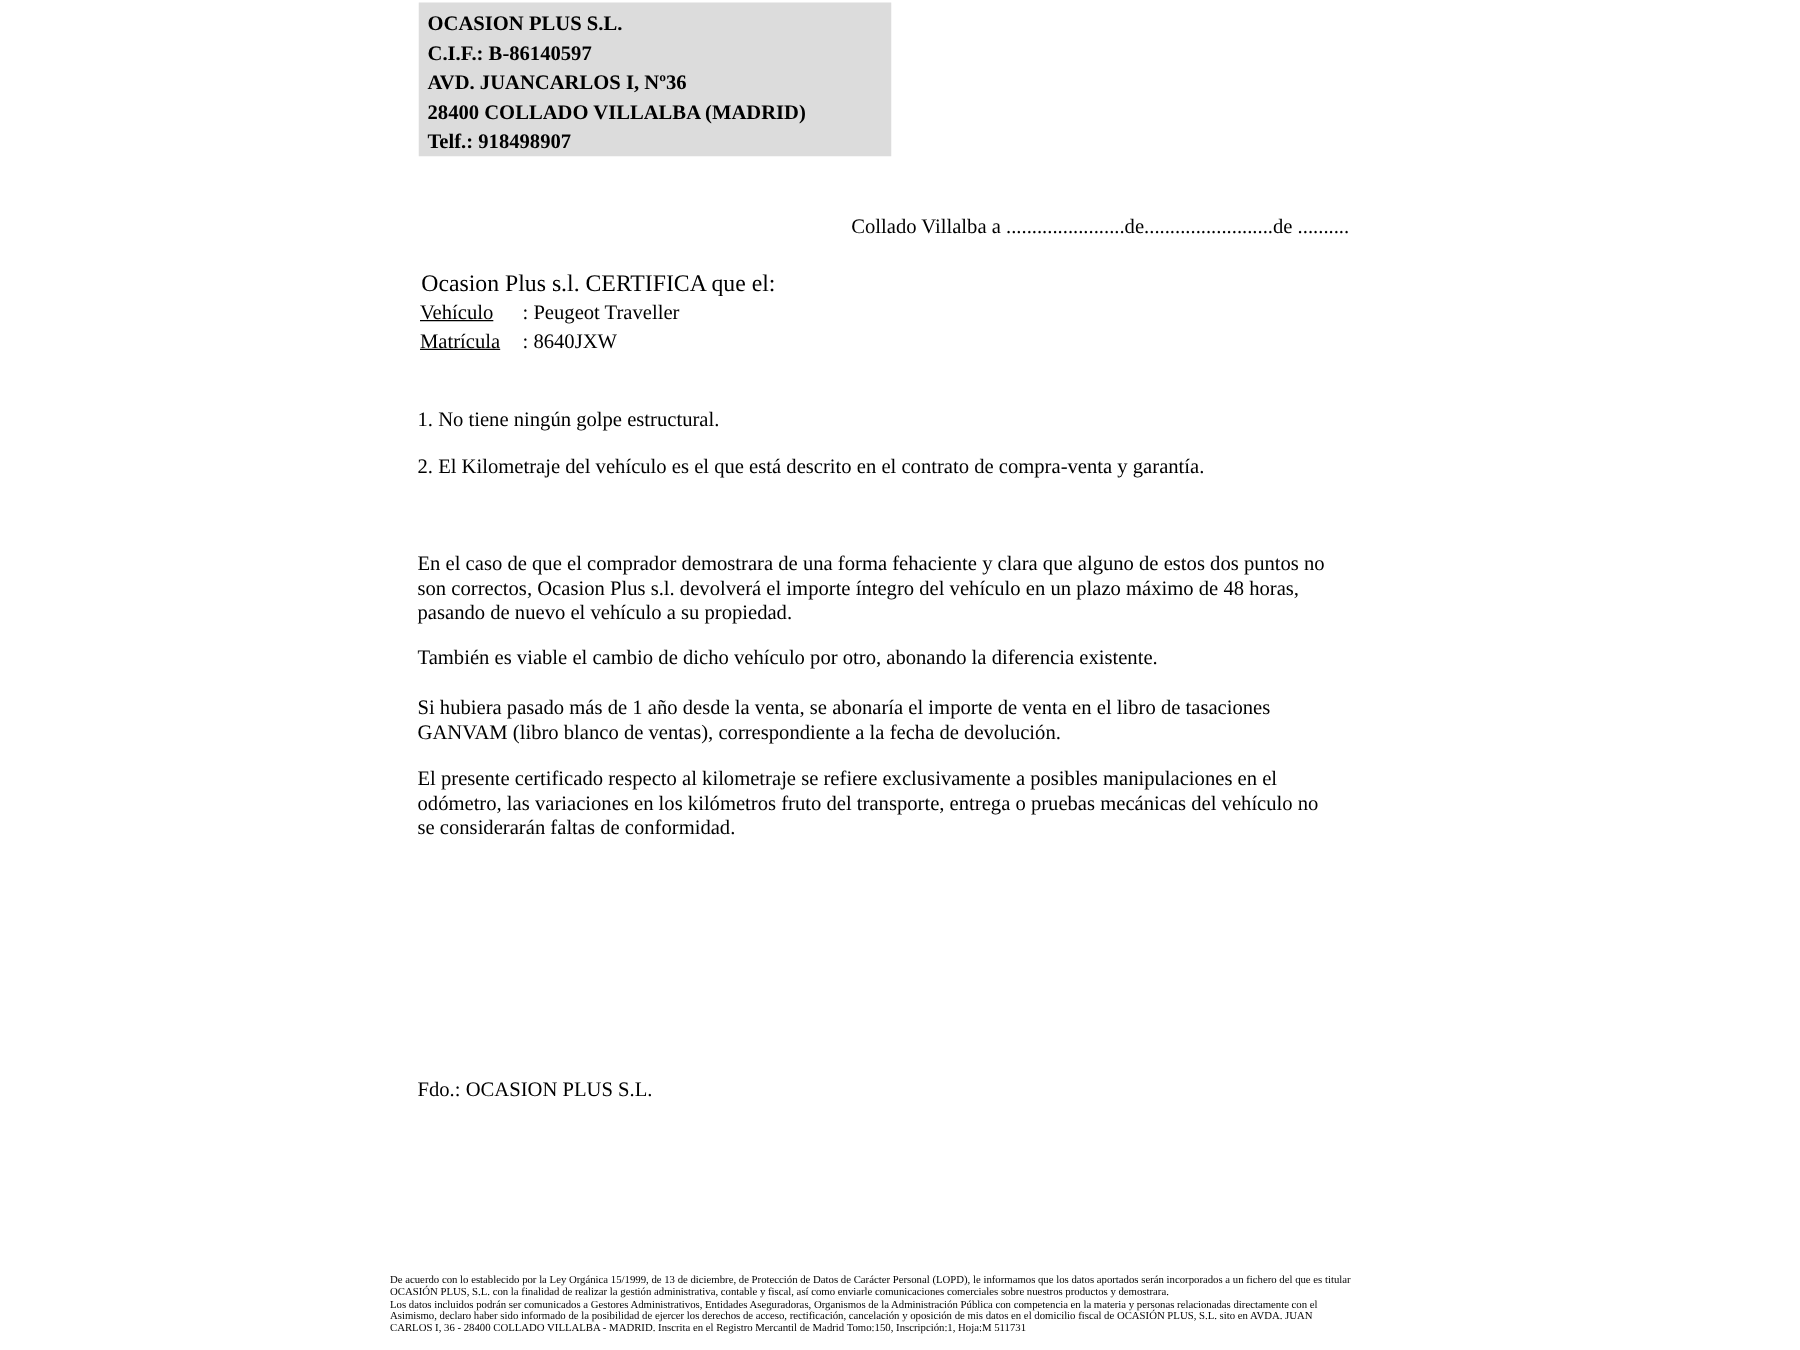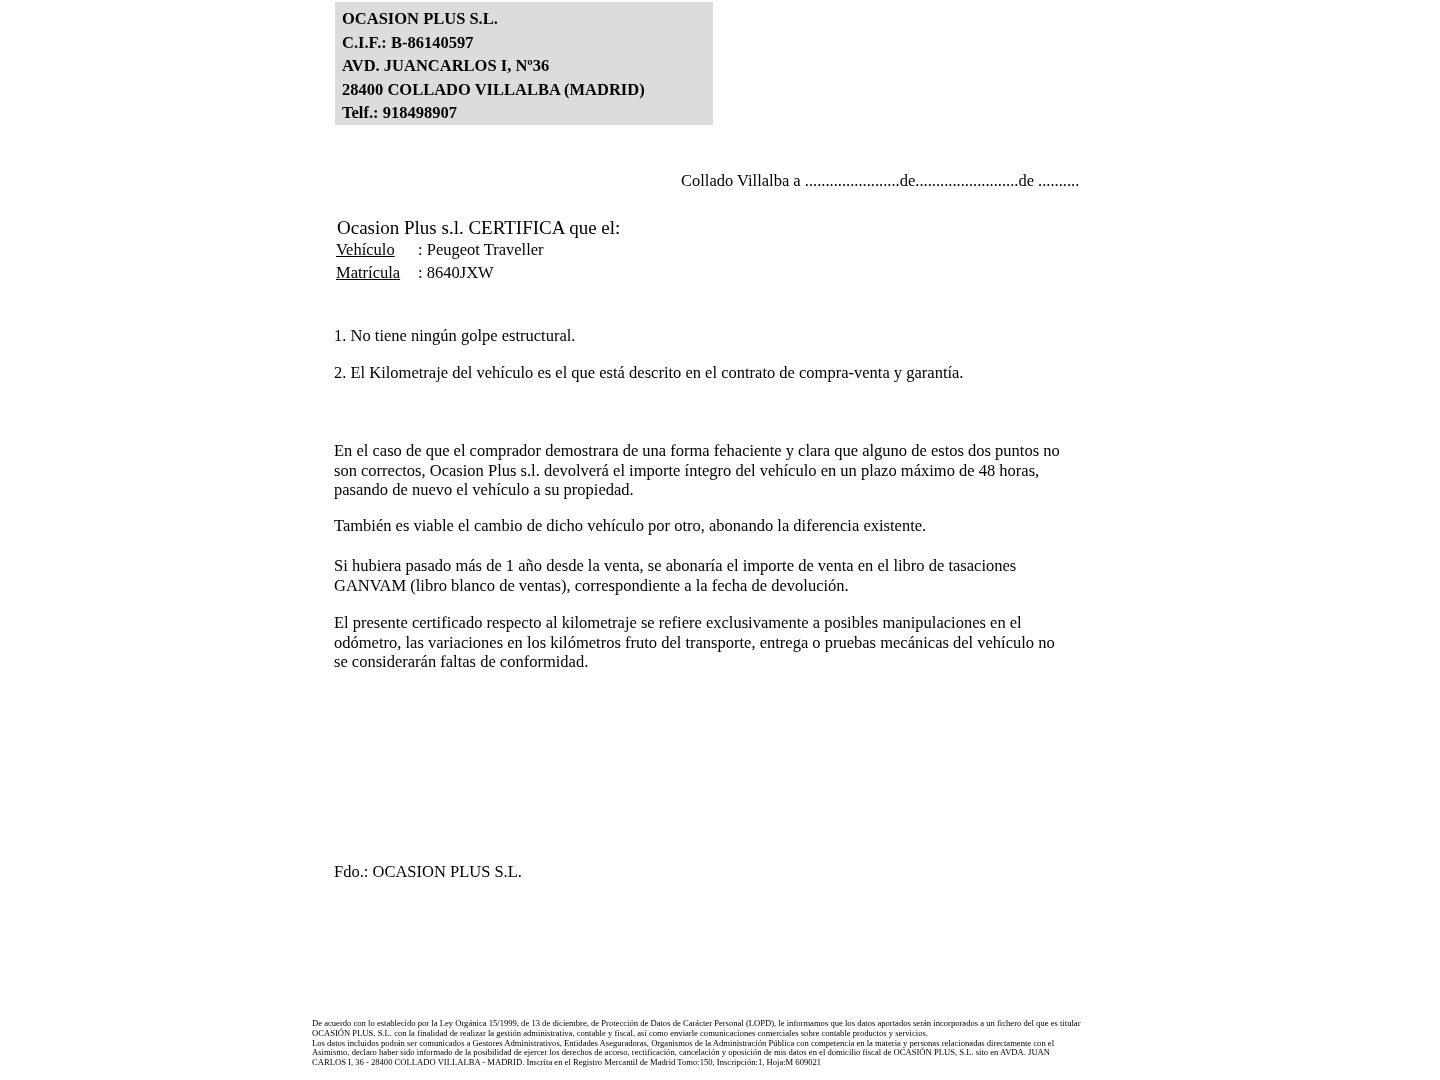--- a/index.html
+++ b/index.html
@@ -121,19 +121,19 @@
   <div class="abs body-text" style="top:613px">
     <div class="pline">El presente certificado respecto al kilometraje se refiere exclusivamente a posibles manipulaciones en el</div>
     <div class="pline">odómetro, las variaciones en los kilómetros fruto del transporte, entrega o pruebas mecánicas del vehículo no</div>
     <div class="pline">se considerarán faltas de conformidad.</div>
   </div>
 
   <div class="abs signature">Fdo.: OCASION PLUS S.L.</div>
 
   <div class="legal">
     <div class="lline">De acuerdo con lo establecido por la Ley Orgánica 15/1999, de 13 de diciembre, de Protección de Datos de Carácter Personal (LOPD), le informamos que los datos aportados serán incorporados a un fichero del que es titular</div>
-    <div class="lline">OCASIÓN PLUS, S.L. con la finalidad de realizar la gestión administrativa, contable y fiscal, así como enviarle comunicaciones comerciales sobre contable productos y servicios.</div>
+    <div class="lline">OCASIÓN PLUS, S.L. con la finalidad de realizar la gestión administrativa, contable y fiscal, así como enviarle comunicaciones comerciales sobre nuestros productos y demostrara.</div>
     <div class="lline">Los datos incluidos podrán ser comunicados a Gestores Administrativos, Entidades Aseguradoras, Organismos de la Administración Pública con competencia en la materia y personas relacionadas directamente con el</div>
     <div class="lline">Asimismo, declaro haber sido informado de la posibilidad de ejercer los derechos de acceso, rectificación, cancelación y oposición de mis datos en el domicilio fiscal de OCASIÓN PLUS, S.L. sito en AVDA. JUAN</div>
-    <div class="lline">CARLOS I, 36 - 28400 COLLADO VILLALBA - MADRID. Inscrita en el Registro Mercantil de Madrid Tomo:150, Inscripción:1, Hoja:M 609021</div>
+    <div class="lline">CARLOS I, 36 - 28400 COLLADO VILLALBA - MADRID. Inscrita en el Registro Mercantil de Madrid Tomo:150, Inscripción:1, Hoja:M 511731</div>
   </div>
 
 </div>
 
 </body></html>

